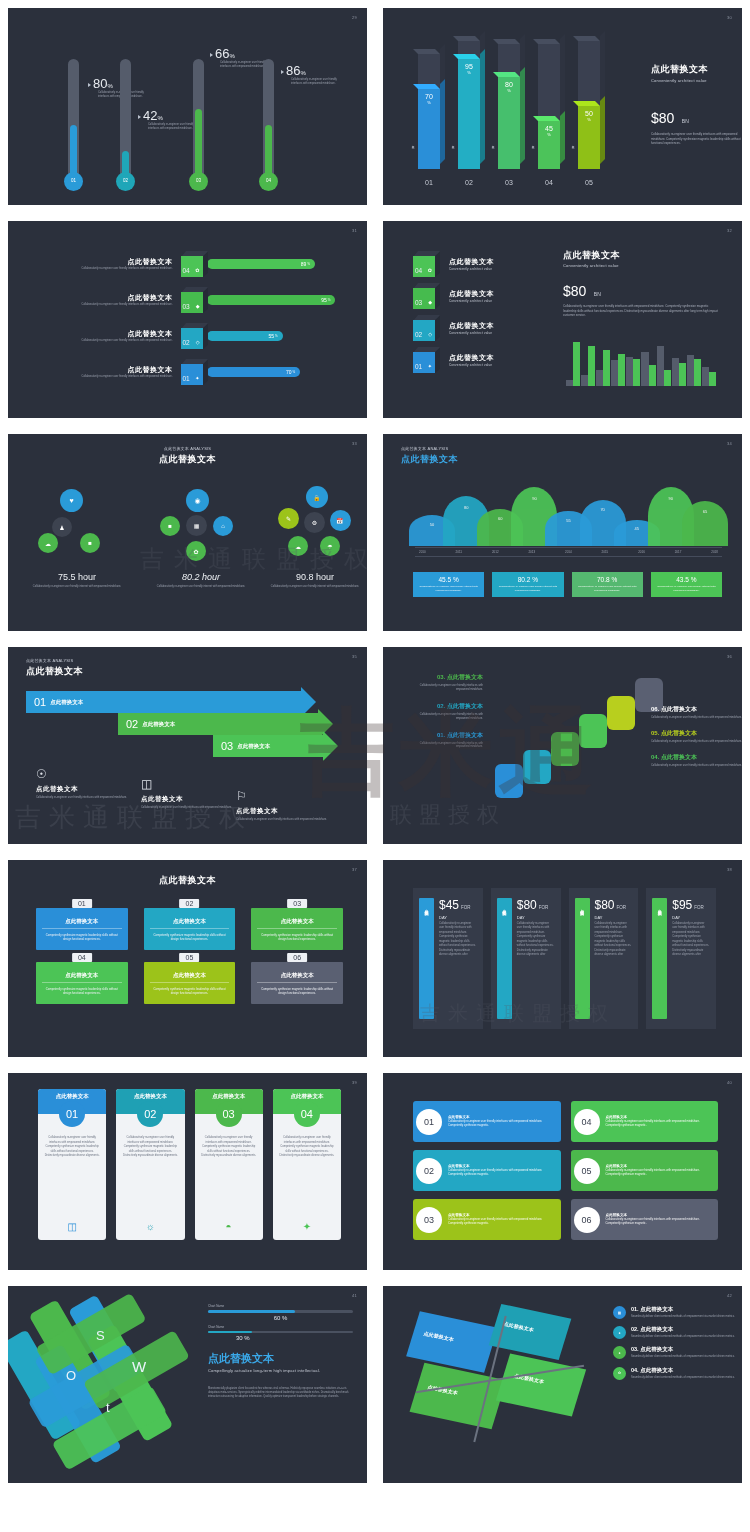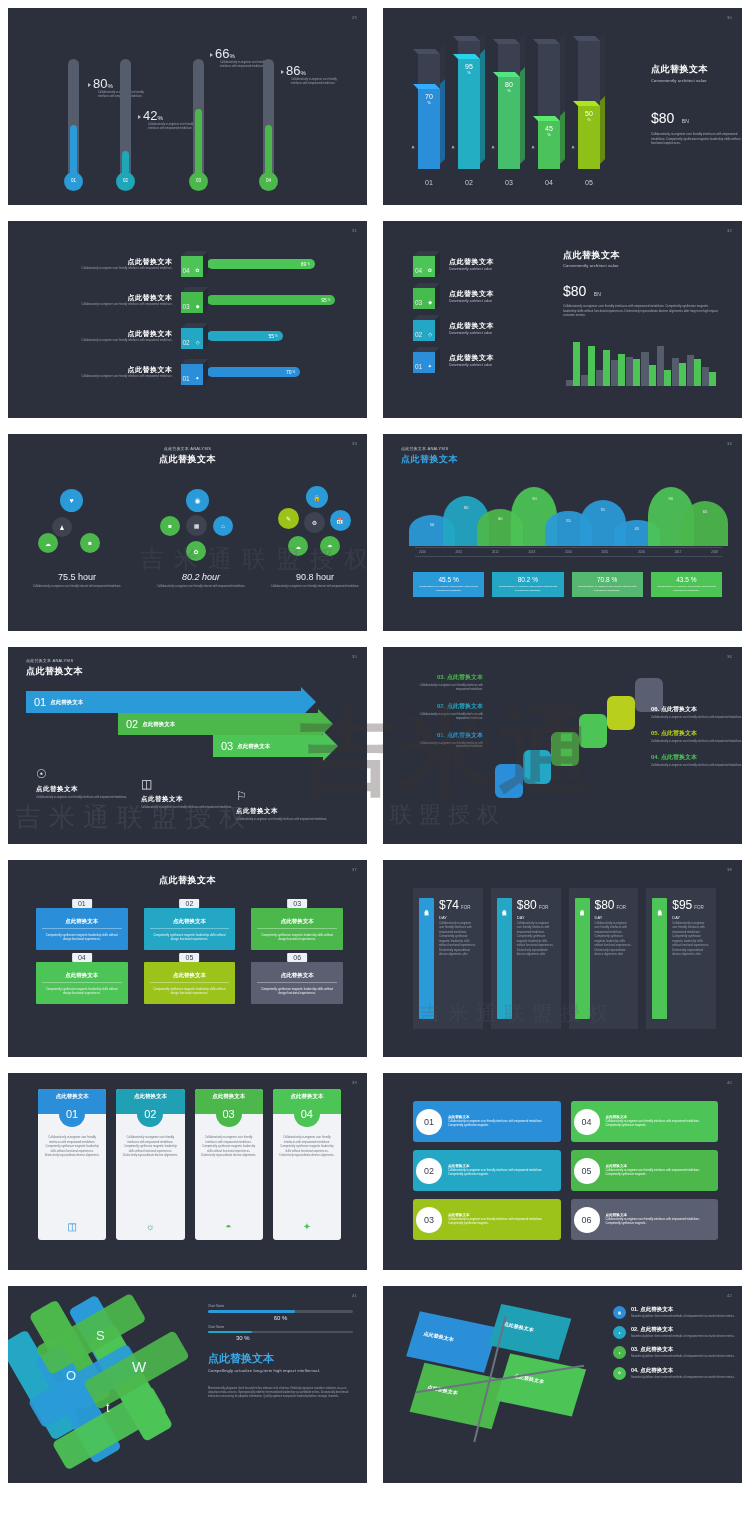--- a/index.html
+++ b/index.html
@@ -736,21 +736,21 @@
   <div class="slide-cell">
     <div class="slide">
       <div class="slide-no">38</div>
       <div style="position:absolute;left:30px;right:26px;top:28px;bottom:28px;display:flex;gap:8px;">
         <div style="flex:1;">
             <div class="price">
           <div class="tab" style="background:#2a9bd8;">
                 <span>点此替换文本 01</span>
               </div>
           <div class="body">
-            <div class="amt"><span>$74</span><i>FOR</i></div>
+            <div class="amt"><span>$45</span><i>FOR</i></div>
             <div class="day">DAY</div>
             <div class="p">Collaboratively re-engineer user friendly interfaces with empowered mindshare. Competently synthesize magnetic leadership skills without functional experiences. Distinctively myocardinate diverse alignments after</div>
           </div>
             </div>
           </div>
         <div style="flex:1;">
             <div class="price">
           <div class="tab" style="background:#23a7c4;">
                 <span>点此替换文本 02</span>
               </div>

